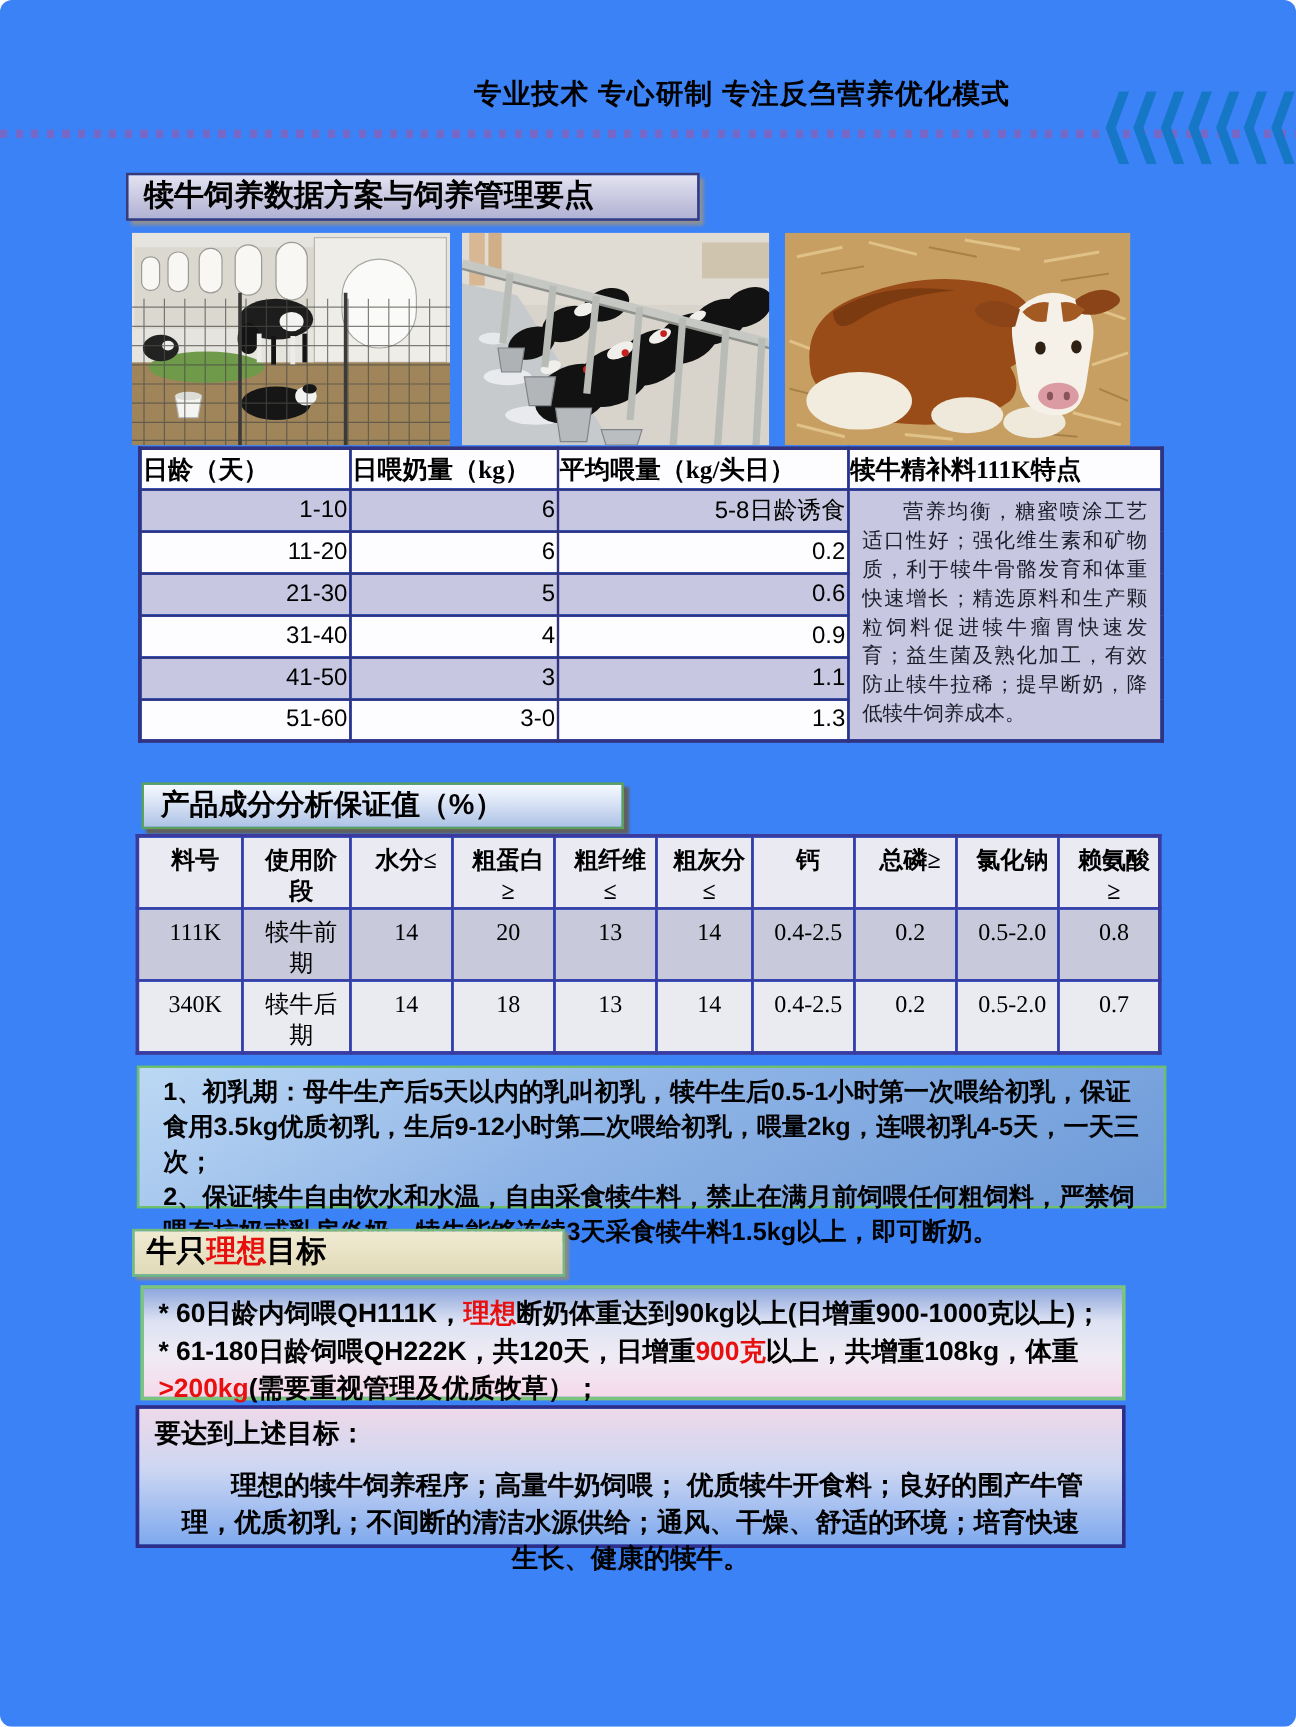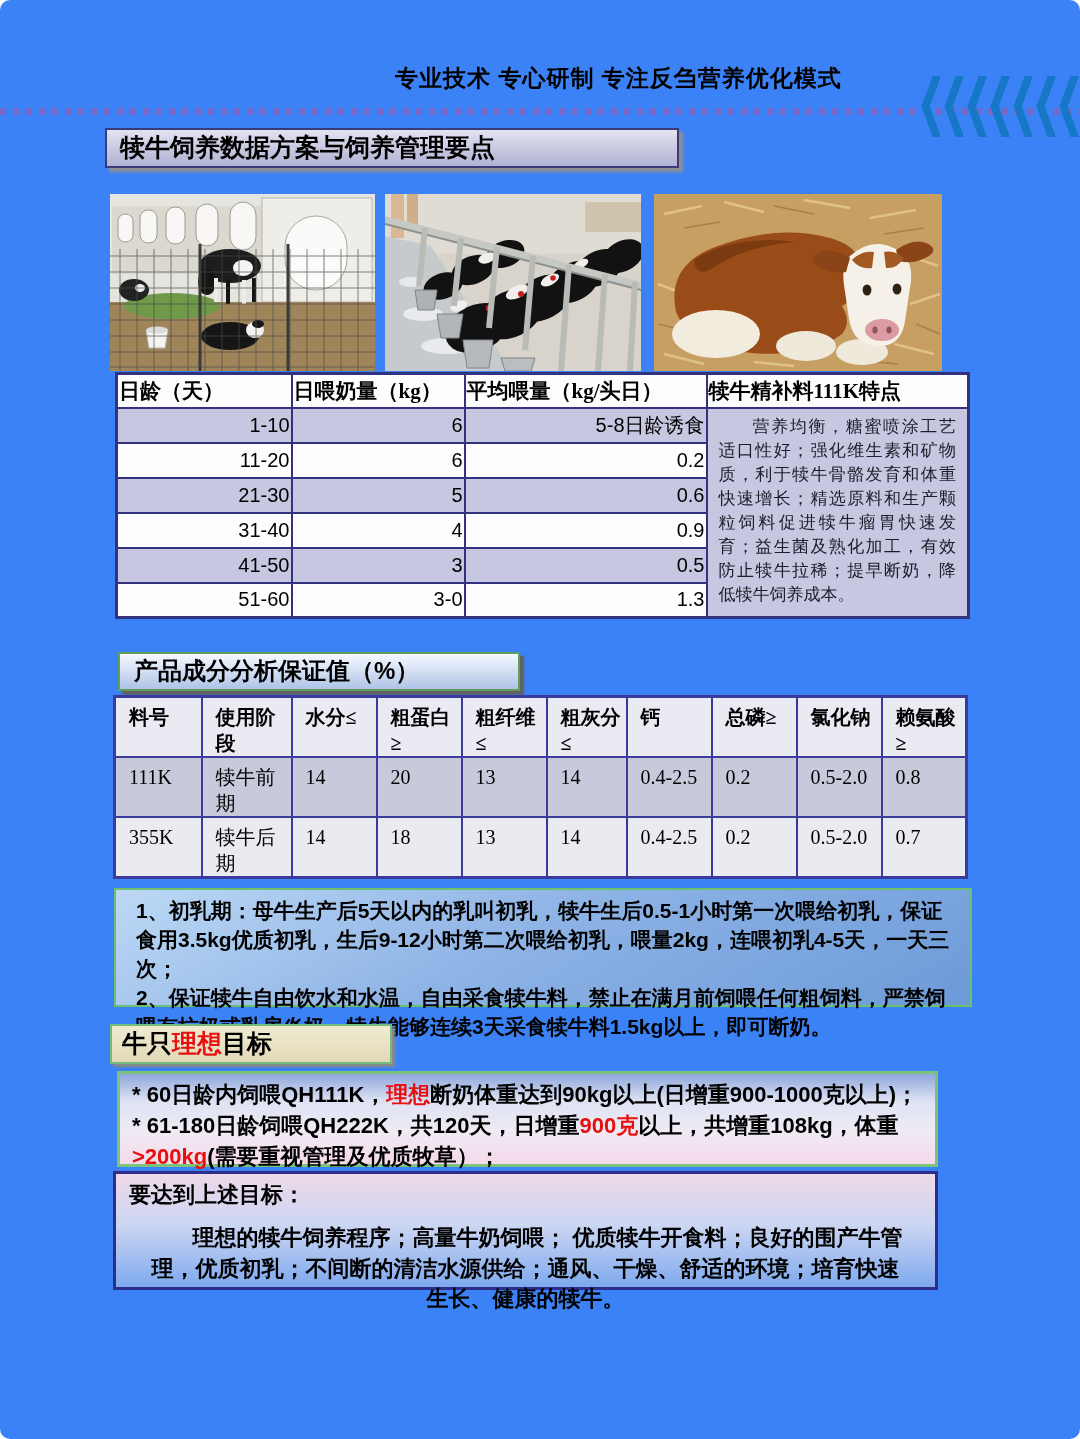--- a/index.html
+++ b/index.html
@@ -10,21 +10,21 @@
   
   .slogan{position:absolute;top:63px;left:395px;font-size:23px;font-weight:bold;
           letter-spacing:1px;white-space:nowrap;}
   .dotline{position:absolute;top:108px;left:0;width:1080px;height:7px;
            background:repeating-linear-gradient(90deg,#7568c6 0 6px,transparent 6px 13px);}
   .chevrons{position:absolute;top:76px;left:918px;display:flex;z-index:2;}
   .chev{width:20px;height:61px;margin-left:3px;background:#1577c5;
         clip-path:polygon(58% 0,100% 0,44% 50%,100% 100%,58% 100%,2% 50%);}
 
   
-  .title-bar{position:absolute;top:128px;left:105px;width:574px;height:40px;
+  .title-bar{position:absolute;top:144px;left:105px;width:478px;height:40px;
              background:linear-gradient(180deg,#e3e3f2 0%,#c7c7e0 55%,#b2b2d4 100%);
              border:2px solid #3a3a78;box-shadow:4px 4px 3px #909090;
              font-size:25px;font-weight:bold;line-height:35px;padding-left:13px;}
 
   
   .photos{position:absolute;top:194px;left:110px;display:flex;}
   .ph{display:block;height:177px;}
   .p1{width:265px;margin-right:10px;}
   .p2{width:256px;margin-right:13px;}
   .p3{width:288px;}
@@ -42,34 +42,34 @@
                  font-size:17px;line-height:1.42;color:#1c1c2a;}
   .t1 td.feature p{margin:0;text-indent:2em;}
 
   
   .comp-bar{position:absolute;top:652px;left:118px;width:402px;height:39px;
             background:linear-gradient(180deg,#f6faff 0%,#ccd9f0 60%,#adc3e6 100%);
             border:2px solid #5ca05c;box-shadow:4px 4px 2px #606060;
             font-size:24px;font-weight:bold;line-height:34px;padding-left:14px;}
   .t2{position:absolute;top:695px;left:113px;border-collapse:collapse;table-layout:fixed;
       border:3px solid #3b3b9e;font-family:"Liberation Serif",serif;}
-  .t2 th,.t2 td{border:2px solid #3b3b9e;text-align:left;vertical-align:top;
+  .t2 th,.t2 td{border:2px solid #3b3b9e;text-align:center;vertical-align:top;
                 padding:6px 4px 0 13px;font-size:20px;overflow:hidden;}
   .t2 th{height:60px;background:#eaeaf3;font-weight:600;line-height:1.3;}
   .t2 tr.r1 td{height:53px;background:#c9c9dc;line-height:1.3;}
   .t2 tr.r2 td{height:58px;background:#eaeaf1;line-height:1.3;}
 
   
   .notes{position:absolute;top:888px;left:114px;width:858px;height:119px;
          border:2px solid #6cc06c;
          background:linear-gradient(150deg,#bcd8f4 0%,#8fb4e6 45%,#6c9ad8 100%);
          font-weight:bold;font-size:21px;line-height:1.38;padding:7px 20px;}
 
   
-  .goal-bar{position:absolute;top:1024px;left:110px;width:282px;height:40px;
+  .goal-bar{position:absolute;top:1024px;left:110px;width:361px;height:40px;
             background:linear-gradient(180deg,#f0ead2,#e1dab8);
             border:2px solid #74ba7c;box-shadow:3px 3px 2px #8a8a8a;
             font-size:25px;font-weight:bold;line-height:35px;padding-left:10px;}
   .target{position:absolute;top:1071px;left:117px;width:821px;height:96px;
           border:3px solid #7cc47c;
           background:linear-gradient(180deg,#8ea7dc 0%,#dde2f3 30%,#efebf4 62%,#f6d9ea 100%);
           font-weight:bold;font-size:22px;line-height:1.42;padding:5px 12px;}
 
   
   .summary{position:absolute;top:1171px;left:113px;width:825px;height:119px;
@@ -284,21 +284,21 @@
       <td>0.6</td>
     </tr>
     <tr>
       <td>31-40</td>
       <td>4</td>
       <td>0.9</td>
     </tr>
     <tr class="alt">
       <td>41-50</td>
       <td>3</td>
-      <td>0.5</td>
+      <td>1.1</td>
     </tr>
     <tr>
       <td>51-60</td>
       <td>3-0</td>
       <td>1.3</td>
     </tr>
   </tbody>
     </table>
 
   <div class="comp-bar">产品成分分析保证值（%）</div>
@@ -335,21 +335,21 @@
       <td>14</td>
       <td>20</td>
       <td>13</td>
       <td>14</td>
       <td>0.4-2.5</td>
       <td>0.2</td>
       <td>0.5-2.0</td>
       <td>0.8</td>
     </tr>
     <tr class="r2">
-      <td>355K</td>
+      <td>340K</td>
       <td>犊牛后期</td>
       <td>14</td>
       <td>18</td>
       <td>13</td>
       <td>14</td>
       <td>0.4-2.5</td>
       <td>0.2</td>
       <td>0.5-2.0</td>
       <td>0.7</td>
     </tr>

